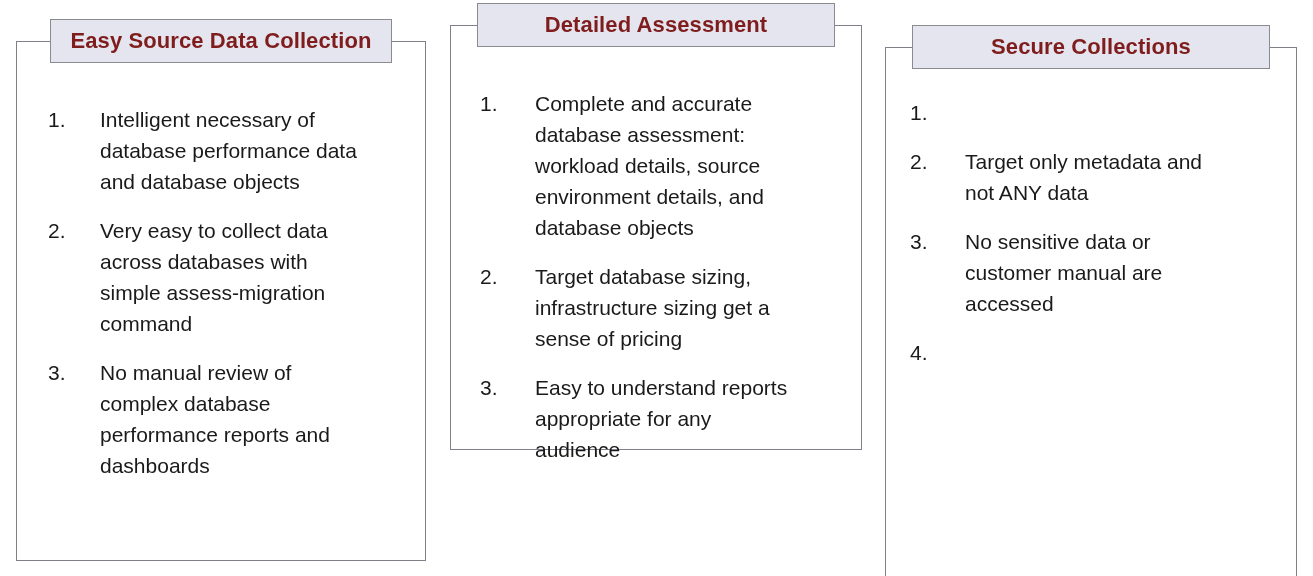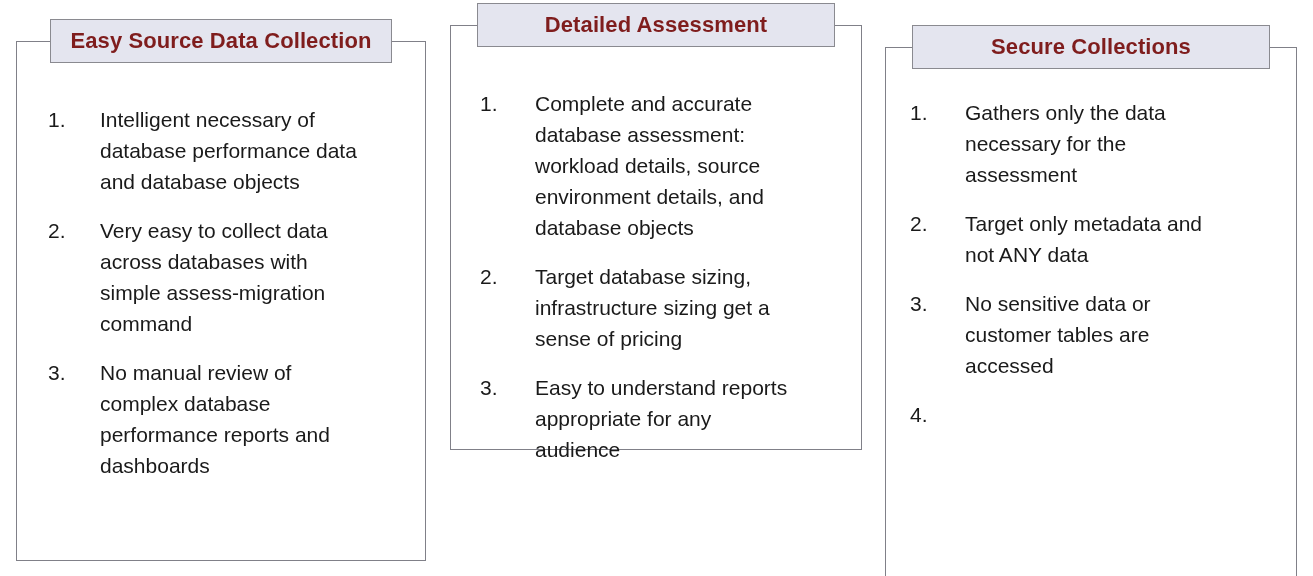--- a/index.html
+++ b/index.html
@@ -141,33 +141,30 @@
   </div>
 
   <div class="panel" style="left:885px; top:25px; width:412px; height:557px;">
     <div class="panel-box"></div>
     <div class="panel-badge" style="left:27px; width:358px;">
       <span class="panel-badge-label">Secure Collections</span>
     </div>
     <ul class="panel-list" style="left:25px; top:72px; width:368px;">
       <li class="list-item" style="margin-bottom:18px;">
         <span class="item-number" style="width:55px;">1.</span>
-        <span class="item-text">Gathers only the data
-necessary for the
-assessment</span>
       </li>
       <li class="list-item" style="margin-bottom:18px;">
         <span class="item-number" style="width:55px;">2.</span>
         <span class="item-text">Target only metadata and
 not ANY data</span>
       </li>
       <li class="list-item" style="margin-bottom:18px;">
         <span class="item-number" style="width:55px;">3.</span>
         <span class="item-text">No sensitive data or
-customer tables are
+customer manual are
 accessed</span>
       </li>
       <li class="list-item">
         <span class="item-number" style="width:55px;">4.</span>
       </li>
     </ul>
   </div>
 
 </div>
 

